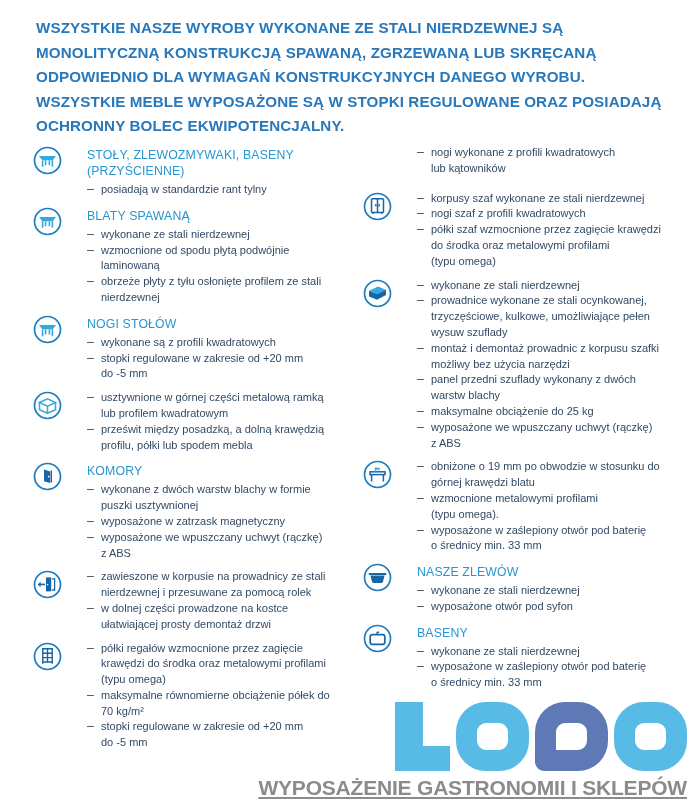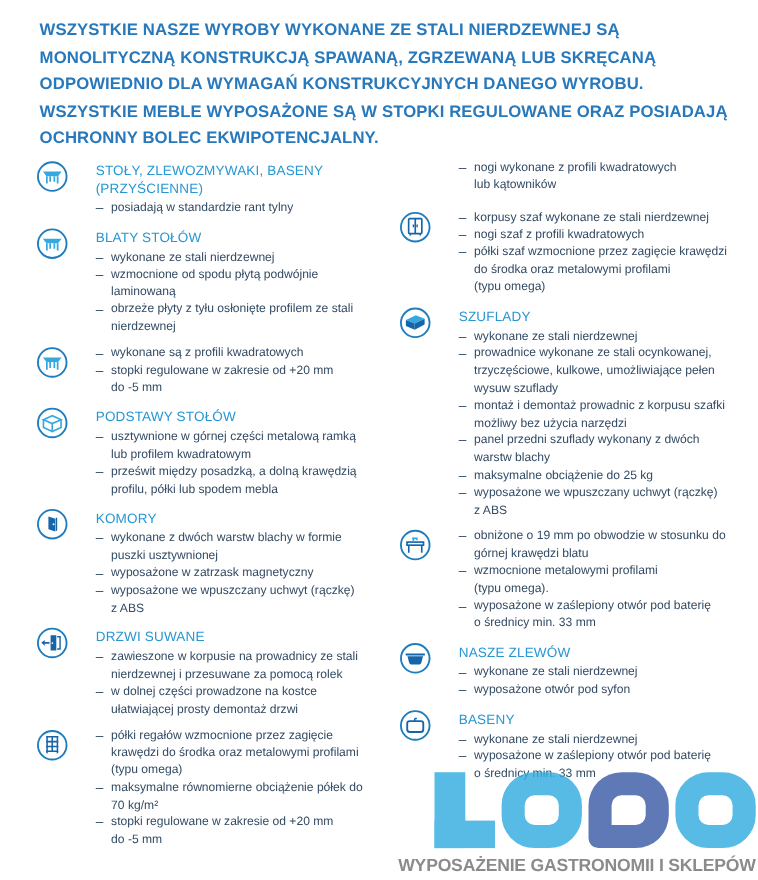--- a/index.html
+++ b/index.html
@@ -83,23 +83,24 @@
   }
   .glyph{flex:none;}
   .glyph-l{position:relative;width:55px;height:69px;}
   .glyph-l::before{content:"";position:absolute;left:0;top:0;width:28px;height:69px;background:var(--logo-light);}
   .glyph-l::after{content:"";position:absolute;left:0;bottom:0;width:55px;height:25px;background:var(--logo-light);}
   .glyph-o{width:73px;height:69px;border:21px solid var(--logo-light);border-radius:30px;}
   .glyph-d{width:73px;height:69px;border:21px solid var(--logo-dark);border-radius:30px 30px 30px 9px;}
   .logo-sub{
     color:var(--c-sub);
     font-weight:bold;
-    font-size:16px;
+    font-size:21px;
     letter-spacing:-.2px;
     line-height:20px;
+    text-decoration:underline;
   }
 </style>
 </head>
 <body>
 
 <div class="page">
   <p class="intro">WSZYSTKIE NASZE WYROBY  WYKONANE ZE STALI NIERDZEWNEJ SĄ MONOLITYCZNĄ KONSTRUKCJĄ SPAWANĄ, ZGRZEWANĄ LUB SKRĘCANĄ ODPOWIEDNIO DLA WYMAGAŃ KONSTRUKCYJNYCH DANEGO WYROBU. WSZYSTKIE MEBLE WYPOSAŻONE SĄ W STOPKI REGULOWANE ORAZ POSIADAJĄ OCHRONNY BOLEC EKWIPOTENCJALNY.</p>
   <div class="columns">
     <div class="col col-left" id="col-left">
         <div class="section">
@@ -120,21 +121,21 @@
         </div>
         <div class="section">
           <div class="icon-cell">
             <svg viewBox="0 0 29 29" width="29" height="29" class="icon-svg">
               <circle cx="14.5" cy="14.5" r="13" fill="none" stroke="#1E7DBE" stroke-width="1.7"></circle>
               <path d="M6 10h17l-3.2 4.2H9.2z" fill="#35A9DF"></path>
               <path d="M9.6 14.2v6.6M19.4 14.2v6.6M12.6 14.2v5M16.4 14.2v5" stroke="#35A9DF" stroke-width="1.6" fill="none"></path>
             </svg>
           </div>
           <div class="sec-body">
-            <div class="sec-title">BLATY STOŁÓW</div>
+            <div class="sec-title">BLATY SPAWANĄ</div>
             <div class="bullet">
               <span class="dash">–</span>
               <span class="btext">wykonane ze stali nierdzewnej</span>
             </div>
             <div class="bullet">
               <span class="dash">–</span>
               <span class="btext">wzmocnione od spodu płytą podwójnie
 laminowaną</span>
             </div>
             <div class="bullet">
@@ -146,41 +147,41 @@
         </div>
         <div class="section">
           <div class="icon-cell">
             <svg viewBox="0 0 29 29" width="29" height="29" class="icon-svg">
               <circle cx="14.5" cy="14.5" r="13" fill="none" stroke="#1E7DBE" stroke-width="1.7"></circle>
               <path d="M6 10h17l-3.2 4.2H9.2z" fill="#35A9DF"></path>
               <path d="M9.6 14.2v7M19.4 14.2v7M12.6 14.2v5.4M16.4 14.2v5.4" stroke="#35A9DF" stroke-width="1.6" fill="none"></path>
             </svg>
           </div>
           <div class="sec-body">
+            <div class="sec-title">NOGI STOŁÓW</div>
             <div class="bullet">
               <span class="dash">–</span>
               <span class="btext">wykonane są z profili kwadratowych</span>
             </div>
             <div class="bullet">
               <span class="dash">–</span>
               <span class="btext">stopki regulowane w zakresie od +20 mm
 do -5 mm</span>
             </div>
           </div>
         </div>
         <div class="section">
           <div class="icon-cell">
             <svg viewBox="0 0 29 29" width="29" height="29" class="icon-svg">
               <circle cx="14.5" cy="14.5" r="13" fill="none" stroke="#1E7DBE" stroke-width="1.7"></circle>
               <path d="M6.5 11.5l8-3.6 8 3.6-8 3.6z" fill="none" stroke="#35A9DF" stroke-width="1.5"></path>
               <path d="M6.5 11.5v7.2l8 3.6v-7.2M22.5 11.5v7.2l-8 3.6" fill="none" stroke="#35A9DF" stroke-width="1.5"></path>
             </svg>
           </div>
           <div class="sec-body">
-            <div class="sec-title">PODSTAWY STOŁÓW</div>
             <div class="bullet">
               <span class="dash">–</span>
               <span class="btext">usztywnione w górnej części  metalową ramką
 lub profilem kwadratowym</span>
             </div>
             <div class="bullet">
               <span class="dash">–</span>
               <span class="btext">prześwit między posadzką, a dolną krawędzią
 profilu, półki lub spodem mebla</span>
             </div>
@@ -218,21 +219,20 @@
             <svg viewBox="0 0 29 29" width="29" height="29" class="icon-svg">
               <circle cx="14.5" cy="14.5" r="13" fill="none" stroke="#1E7DBE" stroke-width="1.7"></circle>
               <path d="M13 7.4h5.2v14H13z" fill="#1565A8"></path>
               <path d="M19 8.8h2.6v11.2H19" fill="none" stroke="#1565A8" stroke-width="1.3"></path>
               <path d="M6.8 14.4h5.2" stroke="#1565A8" stroke-width="1.6"></path>
               <path d="M7.6 11.8l-3 2.6 3 2.6z" fill="#1565A8"></path>
               <circle cx="14.6" cy="14.6" r=".8" fill="#ffffff"></circle>
             </svg>
           </div>
           <div class="sec-body">
-            <div class="sec-title">DRZWI SUWANE</div>
             <div class="bullet">
               <span class="dash">–</span>
               <span class="btext">zawieszone w korpusie na prowadnicy ze stali
 nierdzewnej i przesuwane za pomocą rolek</span>
             </div>
             <div class="bullet">
               <span class="dash">–</span>
               <span class="btext">w dolnej części prowadzone na kostce
 ułatwiającej prosty demontaż drzwi</span>
             </div>
@@ -307,21 +307,20 @@
         <div class="section">
           <div class="icon-cell">
             <svg viewBox="0 0 29 29" width="29" height="29" class="icon-svg">
               <circle cx="14.5" cy="14.5" r="13" fill="none" stroke="#1E7DBE" stroke-width="1.7"></circle>
               <path d="M6 11.8l9-4.2 8 3.2-9 4.3z" fill="#35A9DF"></path>
               <path d="M6 11.8l8 3.3v5.6l-8-3.3z" fill="#1565A8"></path>
               <path d="M14 15.1l9-4.3v5.3l-9 4.6z" fill="#1565A8"></path>
             </svg>
           </div>
           <div class="sec-body">
-            <div class="sec-title">SZUFLADY</div>
             <div class="bullet">
               <span class="dash">–</span>
               <span class="btext">wykonane ze stali nierdzewnej</span>
             </div>
             <div class="bullet">
               <span class="dash">–</span>
               <span class="btext">prowadnice wykonane ze stali ocynkowanej,
 trzyczęściowe, kulkowe, umożliwiające pełen
 wysuw szuflady</span>
             </div>

